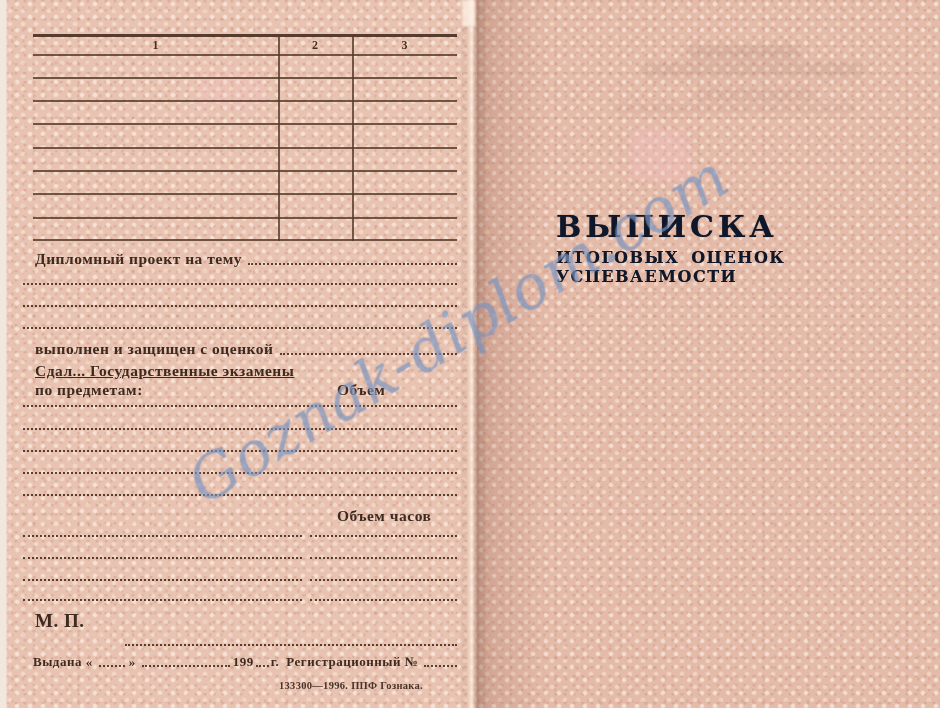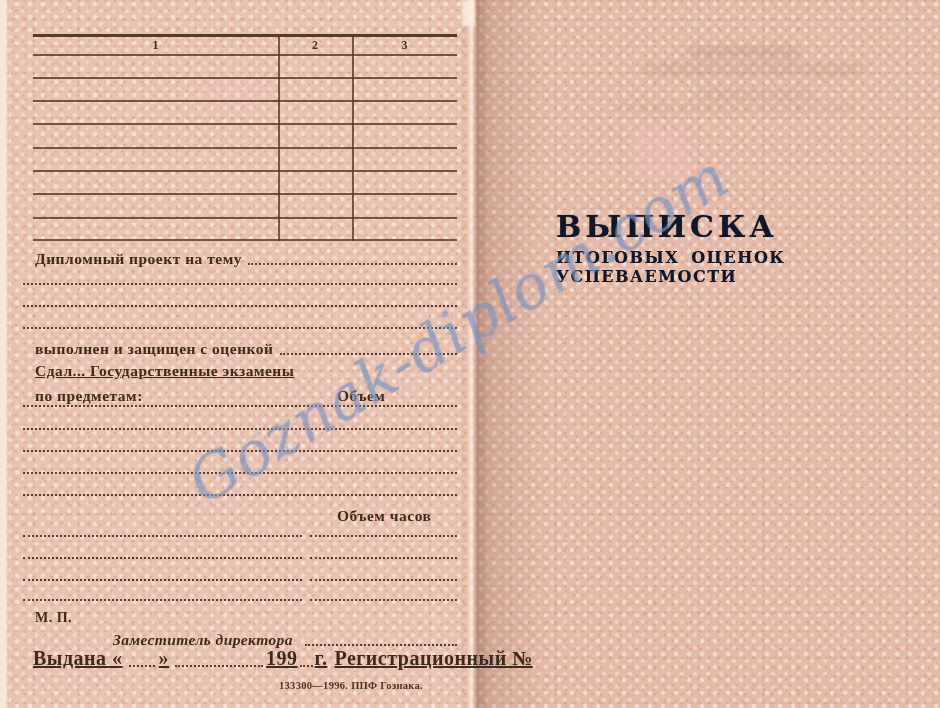--- a/index.html
+++ b/index.html
@@ -42,21 +42,21 @@
   .grades-table{position:absolute;left:33px;top:34px;width:424px;height:207px;}
   .hl{position:absolute;left:0;width:100%;height:2px;background:rgba(86,58,42,0.82);}
   .hl.thick{height:2.5px;background:rgba(70,45,32,0.9);}
   .vl{position:absolute;top:0;width:2px;height:207px;background:rgba(86,58,42,0.8);}
   .th{position:absolute;top:4px;text-align:center;font-size:12px;font-weight:700;color:#45301f;}
 
   
   .tline{position:absolute;display:flex;align-items:flex-end;height:20px;}
   .lbl{font-size:15.5px;font-weight:700;letter-spacing:.5px;white-space:nowrap;color:#3e2a1f;}
   .lbl.it{font-style:italic;font-weight:700;letter-spacing:.4px;}
-  .lbl.sm{font-size:20px;text-decoration:underline;}
+  .lbl.sm{font-size:13px;}
   .leader{flex:1 1 auto;height:0;border-bottom:2px dotted rgba(62,39,26,0.85);margin-bottom:3px;margin-left:6px;}
   .leader.fix{flex:0 0 auto;}
   .dotrow{position:absolute;left:23px;width:434px;height:15px;border-bottom:2px dotted rgba(62,39,26,0.85);}
   .dotrow2{position:absolute;left:23px;width:434px;height:17px;}
   .dcol{position:absolute;height:15px;border-bottom:2px dotted rgba(62,39,26,0.85);}
   .abs{position:absolute;}
   .imprint{position:absolute;font-size:10.5px;letter-spacing:.3px;color:#4a3328;font-weight:600;text-align:center;}
 
   
   .title-block{position:absolute;left:556px;top:210px;width:368px;text-align:left;color:#0f172a;}
@@ -121,21 +121,21 @@
   <div class="dotrow" style="top:312px;"></div>
 
   <div class="tline" style="top:338px;left:35px;width:422px;">
     <span class="lbl">выполнен и защищен с оценкой</span>
     <span class="leader"></span>
   </div>
 
   <div class="tline" style="top:360px;left:35px;width:422px;text-decoration:underline;">
     <span class="lbl">Сдал... Государственные экзамены</span>
   </div>
-  <div class="tline" style="top:379px;left:35px;width:422px;margin-top:6px;">
+  <div class="tline" style="top:379px;left:35px;width:422px;">
     <span class="lbl">по предметам:</span>
     <span class="lbl abs" style="left:302px;bottom:0;">Объем</span>
   </div>
   <div class="dotrow" style="top:390px;"></div>
   <div class="dotrow" style="top:413px;"></div>
   <div class="dotrow" style="top:435px;"></div>
   <div class="dotrow" style="top:457px;"></div>
   <div class="dotrow" style="top:479px;"></div>
 
   <div class="tline" style="top:505px;left:35px;width:422px;">
@@ -151,23 +151,22 @@
   </div>
   <div class="dotrow2" style="top:564px;">
     <span class="dcol" style="left:0;width:279px;"></span>
     <span class="dcol" style="left:287px;width:147px;"></span>
   </div>
   <div class="dotrow2" style="top:584px;">
     <span class="dcol" style="left:0;width:279px;"></span>
     <span class="dcol" style="left:287px;width:147px;"></span>
   </div>
 
-  <span class="lbl abs" style="top:610px;left:35px;font-size:14px;">М. П.</span>
+  <span class="lbl abs" style="top:610px;left:35px;font-size:19px;">М. П.</span>
   <div class="tline" style="top:629px;left:113px;width:344px;">
-    <span class="lbl it">Заместитель директора</span>
     <span class="leader" style="margin-left:12px;"></span>
   </div>
 
   <div class="tline" style="top:650px;left:33px;width:424px;">
     <span class="lbl sm">Выдана «</span>
     <span class="leader fix" style="width:26px;"></span>
     <span class="lbl sm" style="margin-left:4px;">»</span>
     <span class="leader fix" style="width:88px;"></span>
     <span class="lbl sm" style="margin-left:3px;">199</span>
     <span class="leader fix" style="width:13px;margin-left:2px;"></span>

